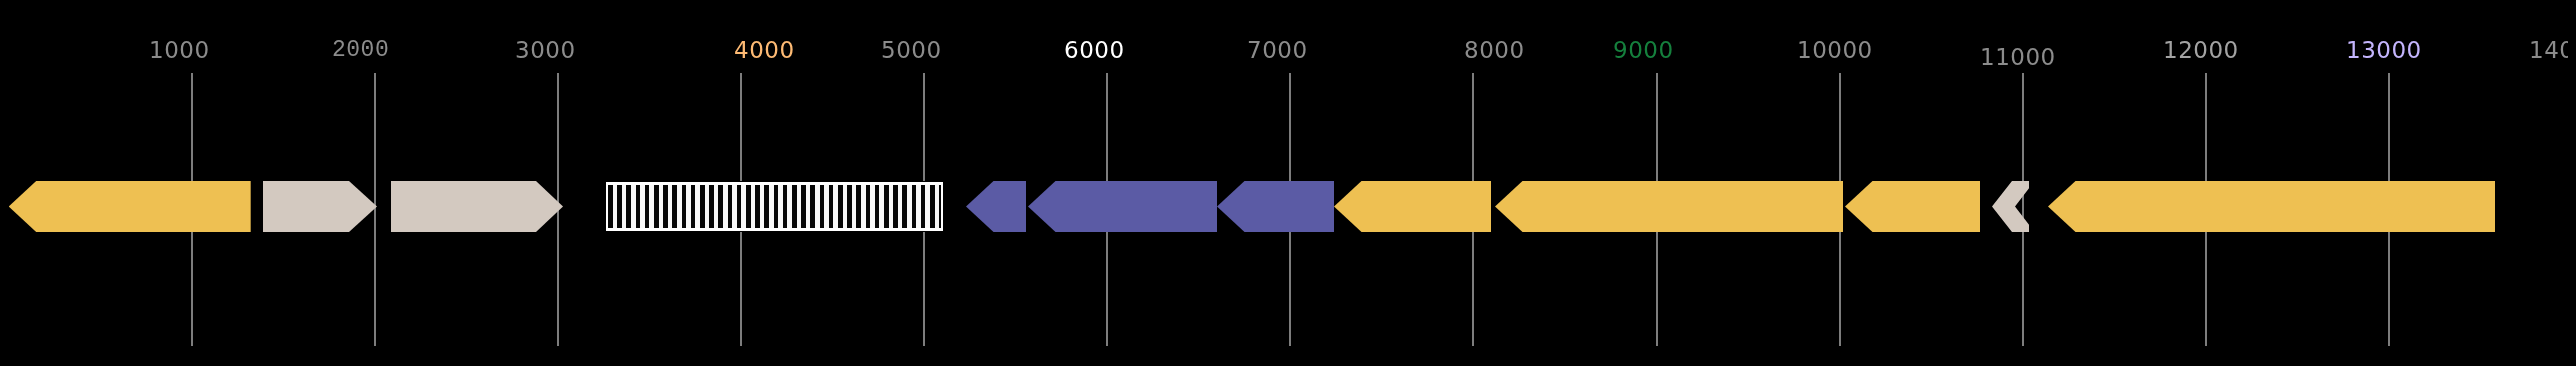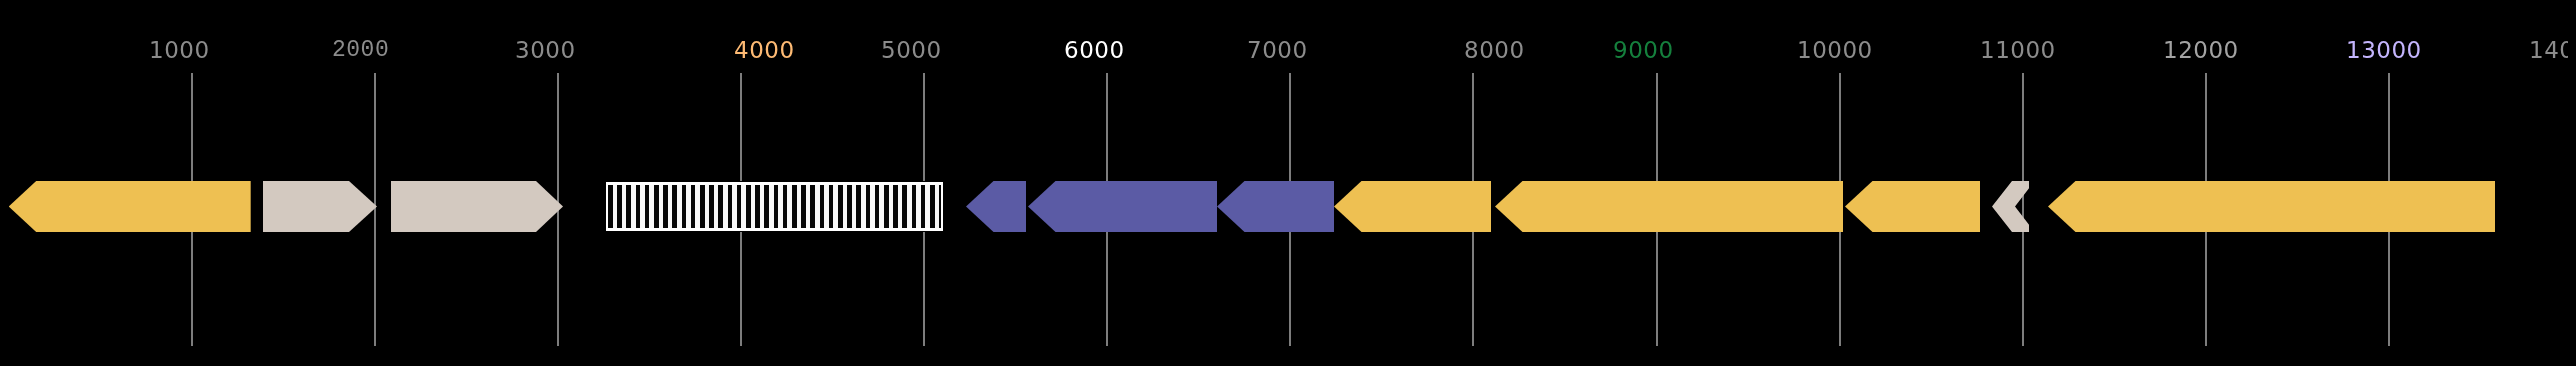--- a/index.html
+++ b/index.html
@@ -61,21 +61,21 @@
       <div class="tick-label" style="left: 1064px; color: #ffffff;">6000</div>
       <div class="gridline" style="left: 1289px; top: 73px; height: 273px; background: rgb(125, 125, 125);"></div>
       <div class="tick-label" style="left: 1247px; color: rgb(140, 140, 140);">7000</div>
       <div class="gridline" style="left: 1472px; top: 73px; height: 273px; background: rgb(125, 125, 125);"></div>
       <div class="tick-label" style="left: 1430px; color: rgb(140, 140, 140); margin-left: 34px;">8000</div>
       <div class="gridline" style="left: 1656px; top: 73px; height: 273px; background: rgb(125, 125, 125);"></div>
       <div class="tick-label" style="left: 1613px; color: #15803d;">9000</div>
       <div class="gridline" style="left: 1839px; top: 73px; height: 273px; background: rgb(125, 125, 125);"></div>
       <div class="tick-label" style="left: 1797px; color: rgb(140, 140, 140);">10000</div>
       <div class="gridline" style="left: 2022px; top: 73px; height: 273px; background: rgb(125, 125, 125);"></div>
-      <div class="tick-label" style="left: 1980px; color: rgb(140, 140, 140);">11000</div>
+      <div class="tick-label" style="left: 1980px; color: rgb(140, 140, 140); margin-top: 7px;">11000</div>
       <div class="gridline" style="left: 2205px; top: 73px; height: 273px; background: rgb(125, 125, 125);"></div>
       <div class="tick-label" style="left: 2163px; color: #a3a3a3;">12000</div>
       <div class="gridline" style="left: 2388px; top: 73px; height: 273px; background: rgb(125, 125, 125);"></div>
       <div class="tick-label" style="left: 2346px; color: #c4b5fd;">13000</div>
       <div class="gridline" style="left: 2571px; top: 73px; height: 273px; background: rgb(125, 125, 125);"></div>
       <div class="tick-label" style="left: 2529px; color: rgb(140, 140, 140);">14000</div>
     </div>
   <div id="feature-track">
       <div class="feature" style="left: 8.7px; top: 181px; width: 242px; height: 51px; background: rgb(238, 192, 82); clip-path: polygon(0px 50%, 27.5px 0px, 100% 0px, 100% 100%, 27.5px 100%);"></div>
       <div class="feature" style="left: 263px; top: 181px; width: 114px; height: 51px; background: rgb(211, 201, 192); clip-path: polygon(0px 0px, 86px 0px, 100% 50%, 86px 100%, 0px 100%);"></div>

